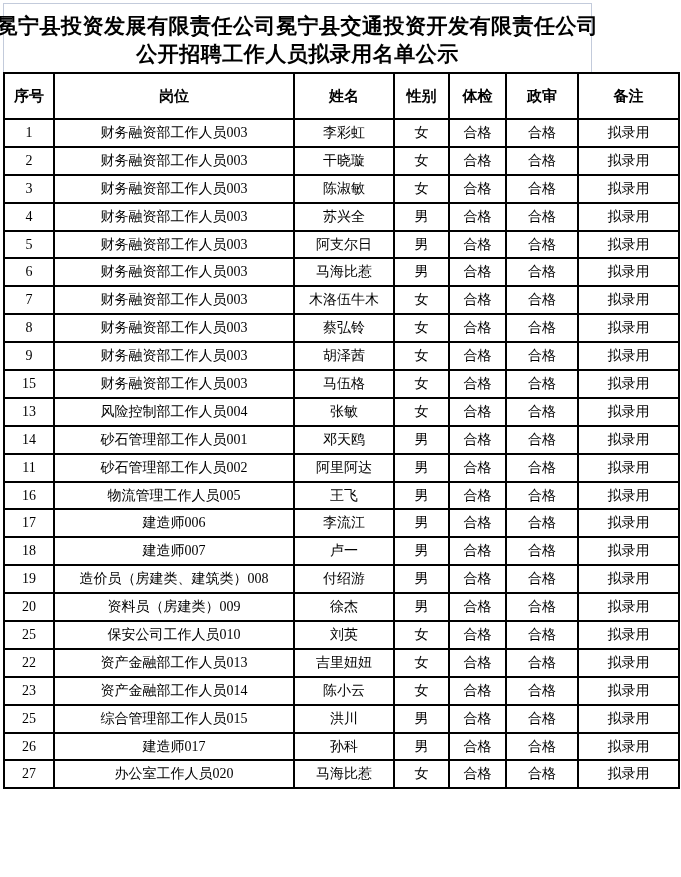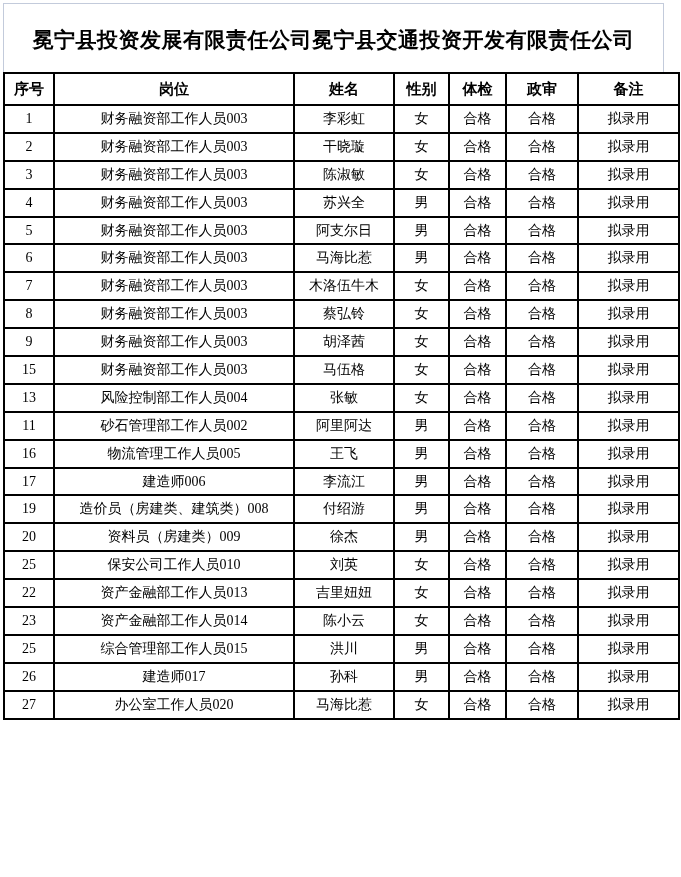--- a/index.html
+++ b/index.html
@@ -13,21 +13,21 @@
     height: 877px;
     background: #ffffff;
     color: #000000;
     font-family: "Liberation Serif", "DejaVu Serif", serif;
     overflow: hidden;
   }
   .title-box {
     position: absolute;
     left: 3px;
     top: 3px;
-    width: 661px;
+    width: 589px;
     height: 69px;
     border: 1px solid #c3cbdb;
     border-bottom: none;
     display: flex;
     flex-direction: column;
     justify-content: center;
     align-items: center;
     box-sizing: border-box;
     padding-top: 4px;
   }
@@ -49,41 +49,42 @@
   table.roster th,
   table.roster td {
     border: 2px solid #000000;
     text-align: center;
     vertical-align: middle;
     padding: 0 2px;
     overflow: hidden;
     white-space: nowrap;
   }
   table.roster thead tr {
-    height: 32px;
+    height: 46px;
   }
   table.roster th {
     font-size: 15px;
     font-weight: bold;
   }
   table.roster tbody tr {
     height: 27.9px;
   }
   table.roster td {
     font-size: 14px;
     font-weight: normal;
   }
 </style>
 </head>
 <body>
 
 <div class="page">
 
   <div class="title-box">
     <div class="title-line">冕宁县投资发展有限责任公司冕宁县交通投资开发有限责任公司</div>
+    <div class="title-line">公开招聘工作人员拟录用名单公示</div>
   </div>
 
   <table class="roster">
     <colgroup>
         <col style="width: 50px;">
         <col style="width: 240px;">
         <col style="width: 100px;">
         <col style="width: 55px;">
         <col style="width: 57px;">
         <col style="width: 72px;">
@@ -194,20 +195,29 @@
         <tr>
           <td>13</td>
           <td>风险控制部工作人员004</td>
           <td>张敏</td>
           <td>女</td>
           <td>合格</td>
           <td>合格</td>
           <td>拟录用</td>
         </tr>
         <tr>
+          <td>14</td>
+          <td>砂石管理部工作人员001</td>
+          <td>邓天鸥</td>
+          <td>男</td>
+          <td>合格</td>
+          <td>合格</td>
+          <td>拟录用</td>
+        </tr>
+        <tr>
           <td>11</td>
           <td>砂石管理部工作人员002</td>
           <td>阿里阿达</td>
           <td>男</td>
           <td>合格</td>
           <td>合格</td>
           <td>拟录用</td>
         </tr>
         <tr>
           <td>16</td>
@@ -221,20 +231,29 @@
         <tr>
           <td>17</td>
           <td>建造师006</td>
           <td>李流江</td>
           <td>男</td>
           <td>合格</td>
           <td>合格</td>
           <td>拟录用</td>
         </tr>
         <tr>
+          <td>18</td>
+          <td>建造师007</td>
+          <td>卢一</td>
+          <td>男</td>
+          <td>合格</td>
+          <td>合格</td>
+          <td>拟录用</td>
+        </tr>
+        <tr>
           <td>19</td>
           <td>造价员（房建类、建筑类）008</td>
           <td>付绍游</td>
           <td>男</td>
           <td>合格</td>
           <td>合格</td>
           <td>拟录用</td>
         </tr>
         <tr>
           <td>20</td>

